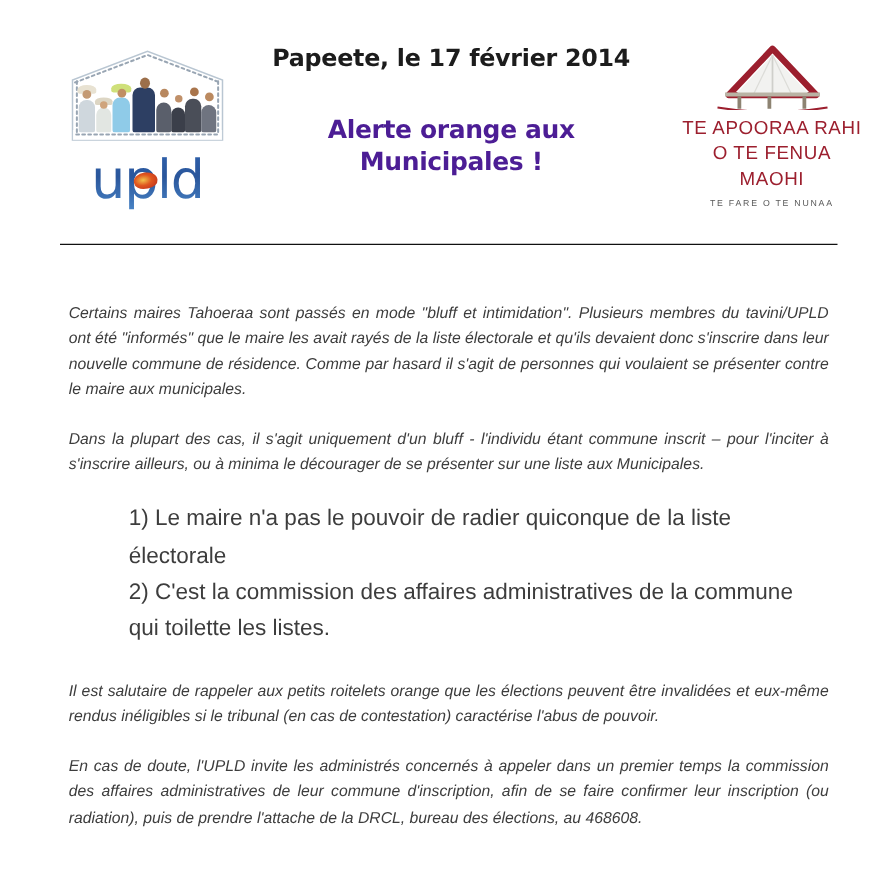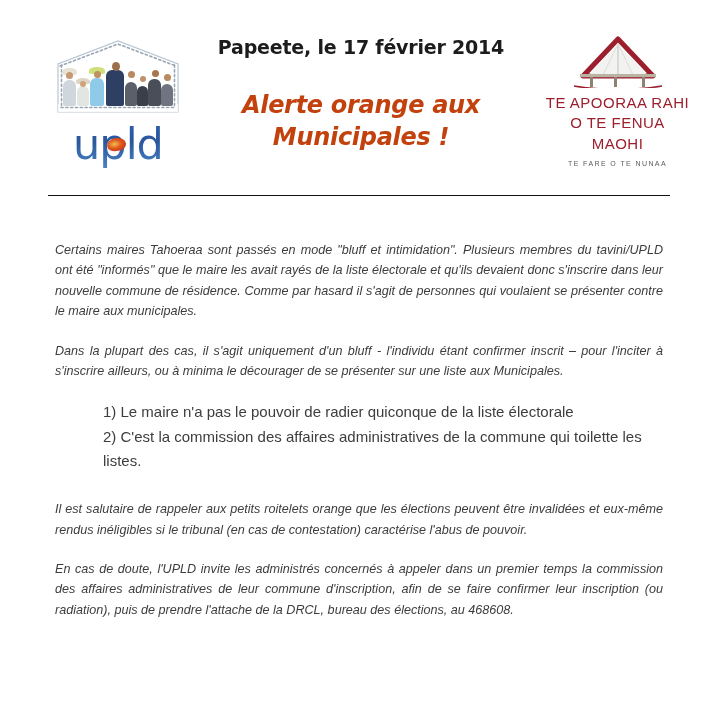--- a/index.html
+++ b/index.html
@@ -102,24 +102,23 @@
   .dateline {
     font-family: "DejaVu Sans", sans-serif;
     font-size: 19px;
     font-weight: 700;
     color: #1c1c1c;
     letter-spacing: -0.2px;
   }
   .headline {
     margin-top: 32px;
     font-family: "DejaVu Sans", sans-serif;
-    font-size: 24px;
+    font-size: 20px;
     font-weight: bold;
-    font-style: italic;
-    color: #c2410c;
+    color: #4c1d95;
     line-height: 1.32;
     letter-spacing: -0.3px;
   }
 
   
   .assembly-logo {
     position: absolute;
     left: 545px;
     top: 36px;
     width: 145px;
@@ -176,21 +175,21 @@
     margin-top: 18px;
     margin-bottom: 14px;
     text-align: left;
   }
   .list {
     margin: 0 0 26px 0;
     padding-left: 48px;
   }
   .list-item {
     font-family: "Liberation Sans", sans-serif;
-    font-size: 15px;
+    font-size: 18px;
     line-height: 1.62;
     color: #3d3d3d;
     text-align: left;
     padding-right: 10px;
   }
 </style>
 </head>
 <body>
 
 <div class="header">
@@ -285,20 +284,20 @@
     <div class="assembly-line1">TE APOORAA RAHI</div>
     <div class="assembly-line2">O TE FENUA MAOHI</div>
     <div class="assembly-sub">TE FARE O TE NUNAA</div>
   </div>
 
   <div class="divider"></div>
 </div>
 
 <div class="content">
   <p class="para">Certains maires Tahoeraa sont passés en mode "bluff et intimidation". Plusieurs membres du tavini/UPLD ont été "informés" que le maire les avait rayés de la liste électorale et qu'ils devaient donc s'inscrire dans leur nouvelle commune de résidence. Comme par hasard il s'agit de personnes qui voulaient se présenter contre le maire aux municipales.</p>
-  <p class="para">Dans la plupart des cas, il s'agit uniquement d'un bluff - l'individu étant confirmer inscrit – pour l'inciter à s'inscrire ailleurs, ou à minima le décourager de se présenter sur une liste aux Municipales.</p>
+  <p class="para">Dans la plupart des cas, il s'agit uniquement d'un bluff - l'individu étant commune inscrit – pour l'inciter à s'inscrire ailleurs, ou à minima le décourager de se présenter sur une liste aux Municipales.</p>
   <div class="list">
     <div class="list-item">1) Le maire n'a pas le pouvoir de radier quiconque de la liste électorale</div>
     <div class="list-item">2) C'est la commission des affaires administratives de la commune qui toilette les listes.</div>
   </div>
   <p class="para">Il est salutaire de rappeler aux petits roitelets orange que les élections peuvent être invalidées et eux-même rendus inéligibles si le tribunal (en cas de contestation) caractérise l'abus de pouvoir.</p>
   <p class="para">En cas de doute, l'UPLD invite les administrés concernés à appeler dans un premier temps la commission des affaires administratives de leur commune d'inscription, afin de se faire confirmer leur inscription (ou radiation), puis de prendre l'attache de la DRCL, bureau des élections, au 468608.</p>
 </div>
 
 </body></html>

